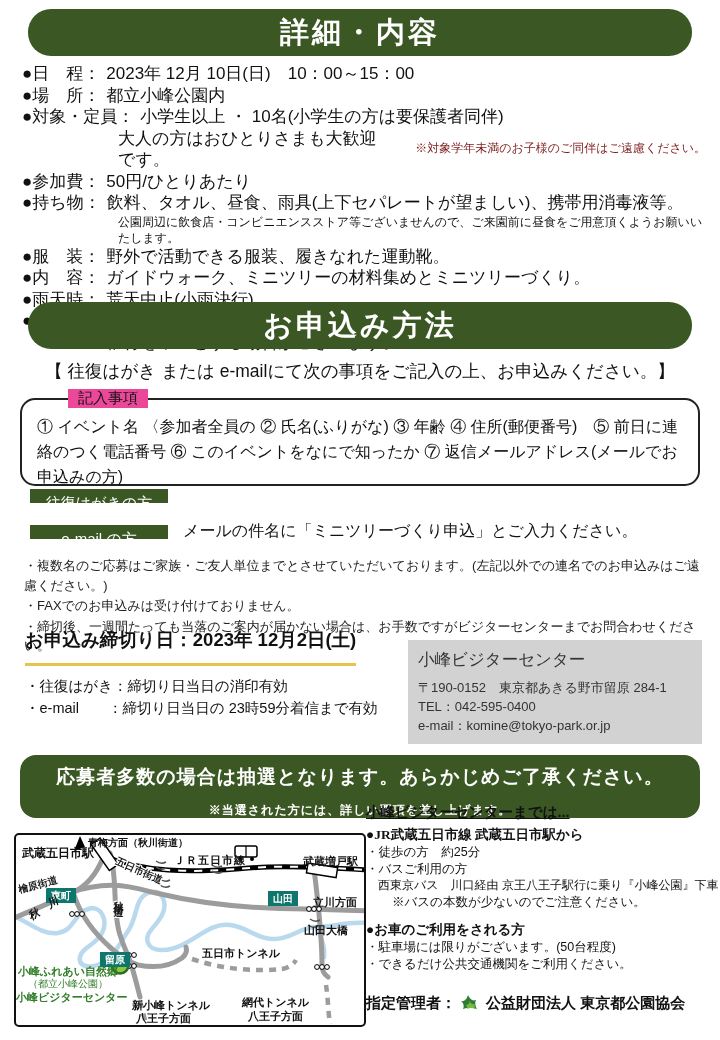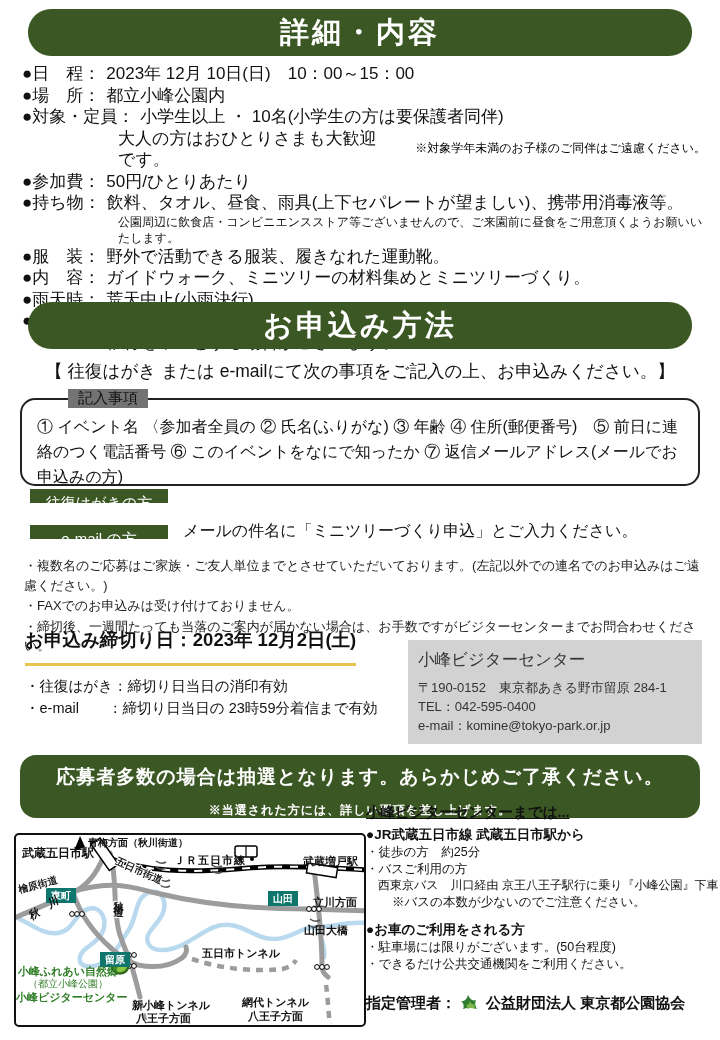--- a/index.html
+++ b/index.html
@@ -17,27 +17,27 @@
   #banner-lottery { left:20px; top:755px; width:680px; height:63px; border-radius:16px; }
   #banner-lottery .l1 { font-size:19px; margin-top:9px; letter-spacing:1px; }
   #banner-lottery .l2 { font-size:12px; margin-top:12px; letter-spacing:1px; }
 
   
   .details { position:absolute; left:22px; top:63px; width:684px; }
   .detail-row { display:flex; font-size:17px; line-height:21.5px; }
   .detail-label { flex:0 0 auto; white-space:pre; margin-right:6px; }
   .detail-value { flex:1 1 auto; }
   .row-indent { padding-left:96px;gap:18px; }
-  .red-note { color:#000000; font-size:12px; margin-left:8px; align-self:center; white-space:nowrap; }
+  .red-note { color:#7f1d1d; font-size:12px; margin-left:8px; align-self:center; white-space:nowrap; }
   .subnote { padding-left:96px; font-size:12px; line-height:16px; }
 
   
   .apply-intro { position:absolute; left:0; top:359px; width:720px; text-align:center; font-size:17.5px; }
   .form-box { position:absolute; left:20px; top:398px; width:676px; height:84px; border:2px solid #222; border-radius:15px; }
-  .form-legend { position:absolute; top:-11px; left:46px; background:#737373; padding:0 10px; font-size:15px; }
+  .form-legend { position:absolute; top:-11px; left:46px; background:#ec4899; padding:0 10px; font-size:15px; }
   .form-content { padding:14px 15px 0 15px; font-size:16px; line-height:25px; }
   .method-row { position:absolute; left:30px; display:flex; align-items:center; }
   .method-tag { flex:0 0 auto; width:138px; height:14px; background:#3b5723; color:#fff; font-size:15px; text-align:center; line-height:27px; }
   .method-text { font-size:16px; margin-left:15px; }
   .apply-notes { position:absolute; left:24px; top:556px; width:678px; font-size:13px; line-height:19.5px; color:#222; }
   .apply-notes div { margin-bottom:1px; }
 
   .deadline { position:absolute; left:25px; top:627px; width:370px; }
   .deadline-heading { display:inline-block; font-size:18.5px; font-weight:bold; padding-bottom:11px; border-bottom:3px solid #e8c44f; }
   .deadline-items { margin-top:9px; font-size:14.5px; line-height:22px; }
@@ -53,21 +53,21 @@
   .ml-sm { font-size:10px; }
   .ml-green { color:#2f7d26; }
   .ml-halo { color:#1a1a1a; text-shadow:1px 0 0 #fff,-1px 0 0 #fff,0 1px 0 #fff,0 -1px 0 #fff,1px 1px 0 #fff,-1px -1px 0 #fff,1px -1px 0 #fff,-1px 1px 0 #fff; }
   .ml-vert { writing-mode:vertical-rl; letter-spacing:2px; }
   .ml-italic { font-style:italic; letter-spacing:4px; }
   .map-tag { position:absolute; background:#0f766e; color:#fff; font-size:10px; font-weight:bold; padding:1px 5px; line-height:13px; }
 
   
   .access { position:absolute; left:366px; top:803px; width:352px; }
   .access-heading { font-size:14.5px; font-weight:bold; text-decoration:underline; margin-bottom:4px; }
-  .access-sub { font-size:13.5px; font-weight:bold; margin-top:3px; }
+  .access-sub { font-size:13.5px; font-weight:bold; margin-top:3px;font-family:Liberation Serif, serif; }
   .access-line { font-size:12.5px; line-height:16.5px; }
   .ind1 { padding-left:12px; white-space:nowrap; font-size:12px; }
   .ind2 { padding-left:26px; }
   .access-gap { height:8px; }
 
   .manager { position:absolute; left:366px; top:993px; display:flex; align-items:center; font-size:15px; font-weight:bold; }
   .manager .logo { margin:0 6px 0 4px; }
 </style>
 </head>
 <body>

